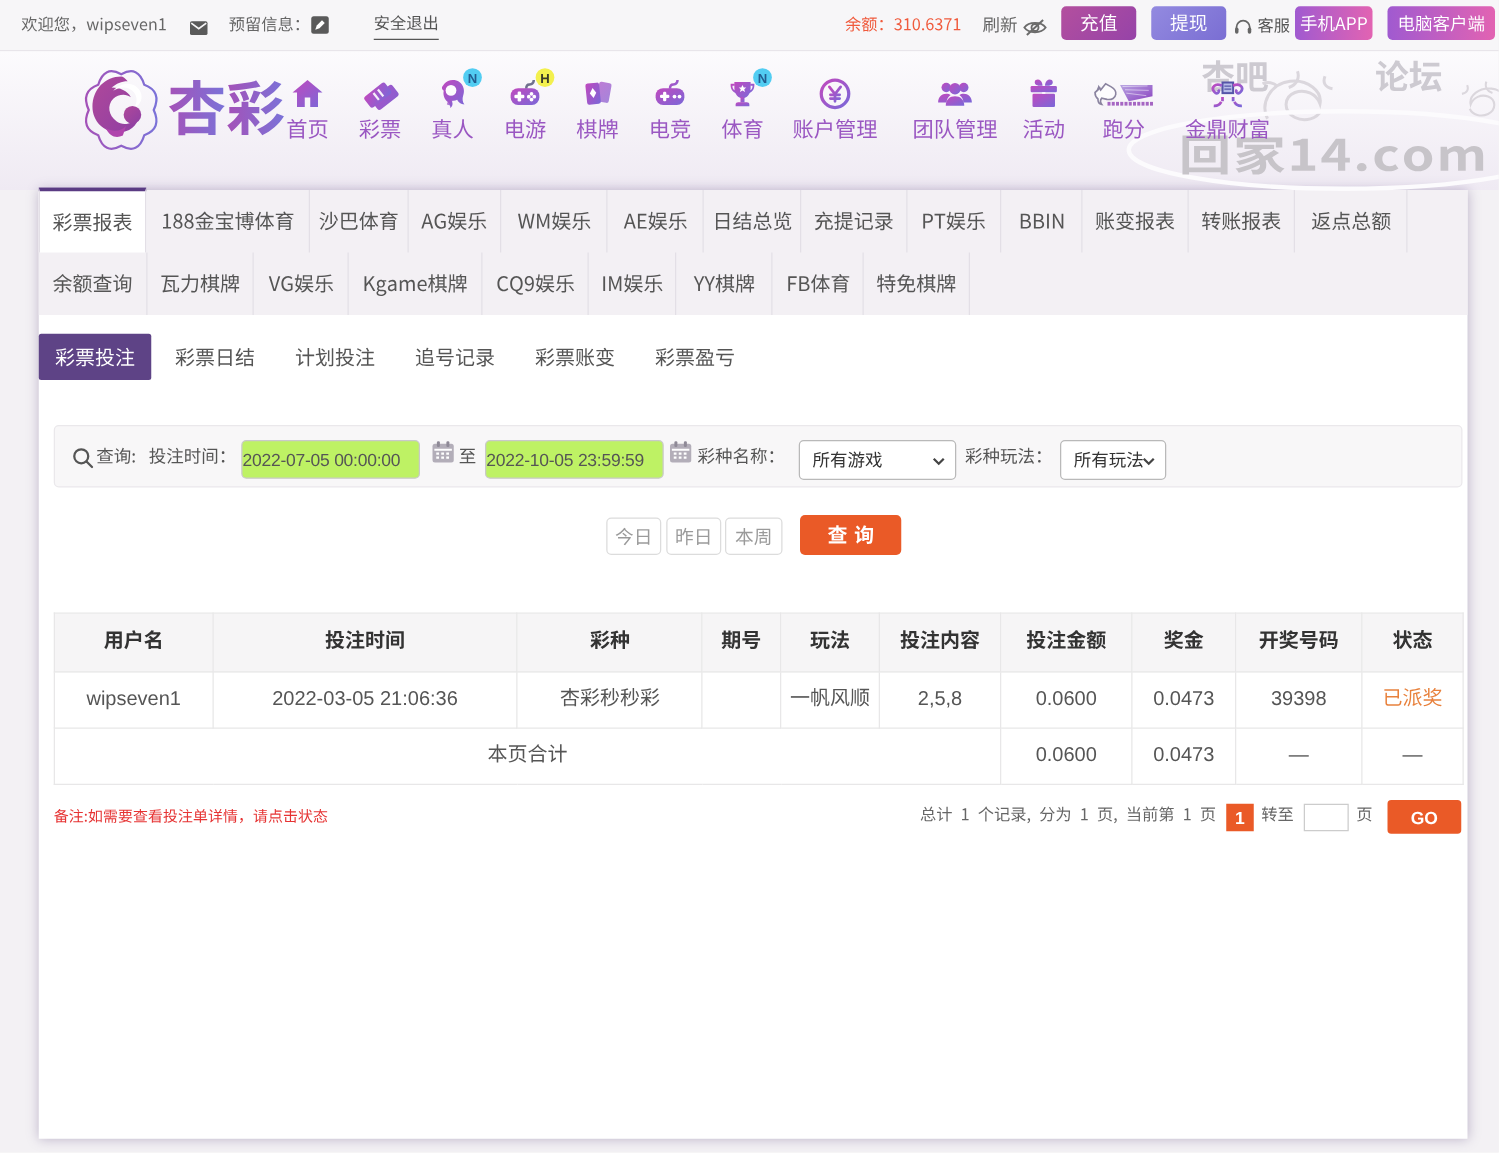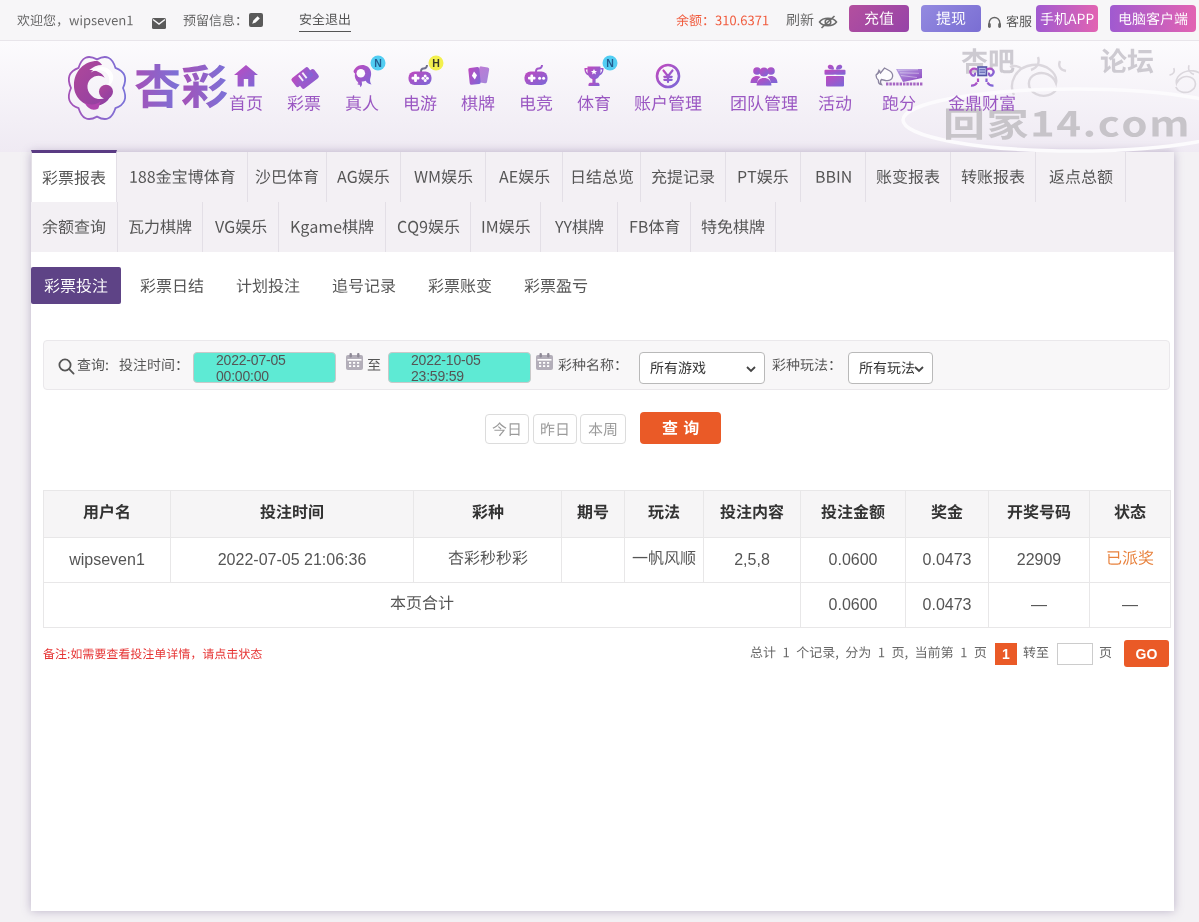--- a/index.html
+++ b/index.html
@@ -12,21 +12,21 @@
 .tbtn{position:absolute;top:5px;height:27px;border-radius:4px;color:#fff;text-align:center;display:flex;align-items:center;justify-content:center}
 .strip{position:absolute;left:0;top:0;width:1143px;height:100px;background:#f3f0f4}
 .trow{position:absolute;left:0;display:flex;align-items:flex-start}
 .tab{height:50px;border-right:1px solid #e3dfe6;display:flex;align-items:center;justify-content:center;box-sizing:border-box}
 .tab.on{margin-top:-2px;height:52px;background:#fff;border-top:3px solid #5a3b83;border-right:1px solid #e3dfe6;border-left:1px solid #e3dfe6;position:relative;z-index:2}
 .sub{position:absolute;left:0;top:115px;display:flex}
 .sub .it{width:90px;height:37px;display:flex;align-items:center;justify-content:center;margin-right:6px}
 .sub .it.on{background:#5e4386;border-radius:2px}
 #sbox{position:absolute;left:12px;top:188px;width:1127px;height:50px;background:#f8f7f8;border:1px solid #eae8eb;border-radius:4px}
 #sbox .el{position:absolute}
-.inp{position:absolute;background:#5eead4;border:1px solid #c9c9c9;border-radius:4px;font-size:14px;color:#555;display:flex;align-items:center;padding-left:22px;letter-spacing:-.2px}
+.inp{position:absolute;background:#bef264;border:1px solid #c9c9c9;border-radius:4px;font-size:14px;color:#555;display:flex;align-items:center;padding-left:0;letter-spacing:-.2px}
 .sel{position:absolute;background:#fff;border:1px solid #b9b9b9;border-radius:4px;display:flex;align-items:center;padding-left:10px}
 .gbtn{position:absolute;top:262px;width:44px;height:30px;border:1px solid #dcdcdc;border-radius:4px;background:#fff;color:#9a9a9a;font-size:15px;display:flex;align-items:center;justify-content:center}
 #qbtn{position:absolute;top:260px;left:609px;width:81px;height:32px;background:#ea5a27;border-radius:4px;display:flex;align-items:center;justify-content:center}
 table{position:absolute;left:12px;top:338px;width:1127px;border-collapse:collapse;table-layout:fixed}
 th,td{border:1px solid #e8e7e8;text-align:center;vertical-align:middle;font-size:16px;color:#555}
 th{background:#f6f5f6;height:47px}
 td{height:45px}
 #note{position:absolute;left:12px;top:494px}
 #pager{position:absolute;right:5px;top:488px;height:27px;display:flex;align-items:center}
 .nav-it{position:absolute;text-align:center}
@@ -958,21 +958,21 @@
               </svg></th>
             <th><svg class="t" width="32" height="16">
                 <g transform="matrix(0.0160,0,0,-0.0160,0,13.8)" fill="#333">
                   <use href="#bab"></use>
                   <use href="#bac" x="1000"></use>
                 </g>
               </svg></th>
           </tr>
           <tr>
             <td>wipseven1</td>
-            <td>2022-07-05 21:06:36</td>
+            <td>2022-03-05 21:06:36</td>
             <td><svg class="t" width="80" height="16">
                 <g transform="matrix(0.0160,0,0,-0.0160,0,13.8)" fill="#555">
                   <use href="#qad"></use>
                   <use href="#q3b" x="1000"></use>
                   <use href="#qae" x="2000"></use>
                   <use href="#qae" x="3000"></use>
                   <use href="#q3b" x="4000"></use>
                 </g>
               </svg></td>
             <td></td>
@@ -980,21 +980,21 @@
                 <g transform="matrix(0.0160,0,0,-0.0160,0,13.8)" fill="#555">
                   <use href="#qaf"></use>
                   <use href="#qb0" x="1000"></use>
                   <use href="#qb1" x="2000"></use>
                   <use href="#qb2" x="3000"></use>
                 </g>
               </svg></td>
             <td>2,5,8</td>
             <td>0.0600</td>
             <td>0.0473</td>
-            <td>22909</td>
+            <td>39398</td>
             <td><svg class="t" width="48" height="16">
                 <g transform="matrix(0.0160,0,0,-0.0160,0,13.8)" fill="#e8813c">
                   <use href="#qb3"></use>
                   <use href="#qb4" x="1000"></use>
                   <use href="#qb5" x="2000"></use>
                 </g>
               </svg></td>
           </tr>
           <tr>
             <td colspan="6"><svg class="t" width="64" height="16">
@@ -1063,21 +1063,21 @@
               <use href="#q6b"></use>
               <use href="#q89" x="1000"></use>
             </g>
           </svg></span>
         <span style="display:inline-block;width:36px;height:22px;border:1px solid #ccc;background:#fff;margin-right:6px"></span>
         <span style="margin-right:12px"><svg class="t" width="13" height="13">
             <g transform="matrix(0.0130,0,0,-0.0130,0,11.2)" fill="#666">
               <use href="#q3a"></use>
             </g>
           </svg></span>
-        <span style="display:inline-flex;width:45px;height:27px;background:#ea5a27;border-radius:3px;color:#fff;font-weight:bold;font-size:14px;align-items:center;justify-content:center">GO</span>
+        <span style="display:inline-flex;width:59px;height:27px;background:#ea5a27;border-radius:3px;color:#fff;font-weight:bold;font-size:14px;align-items:center;justify-content:center">GO</span>
       </div>
     </div>
     <svg width="0" height="0" style="position:absolute">
 <defs>
 <linearGradient id="gnav" x1="0" y1="0" x2="1" y2="1">
 <stop offset="0" stop-color="#c149be"></stop>
           <stop offset="1" stop-color="#7a68d8"></stop>
         </linearGradient>
 <linearGradient id="gnav2" x1="0" y1="0" x2="1" y2="1">
 <stop offset="0" stop-color="#a953c8"></stop>

